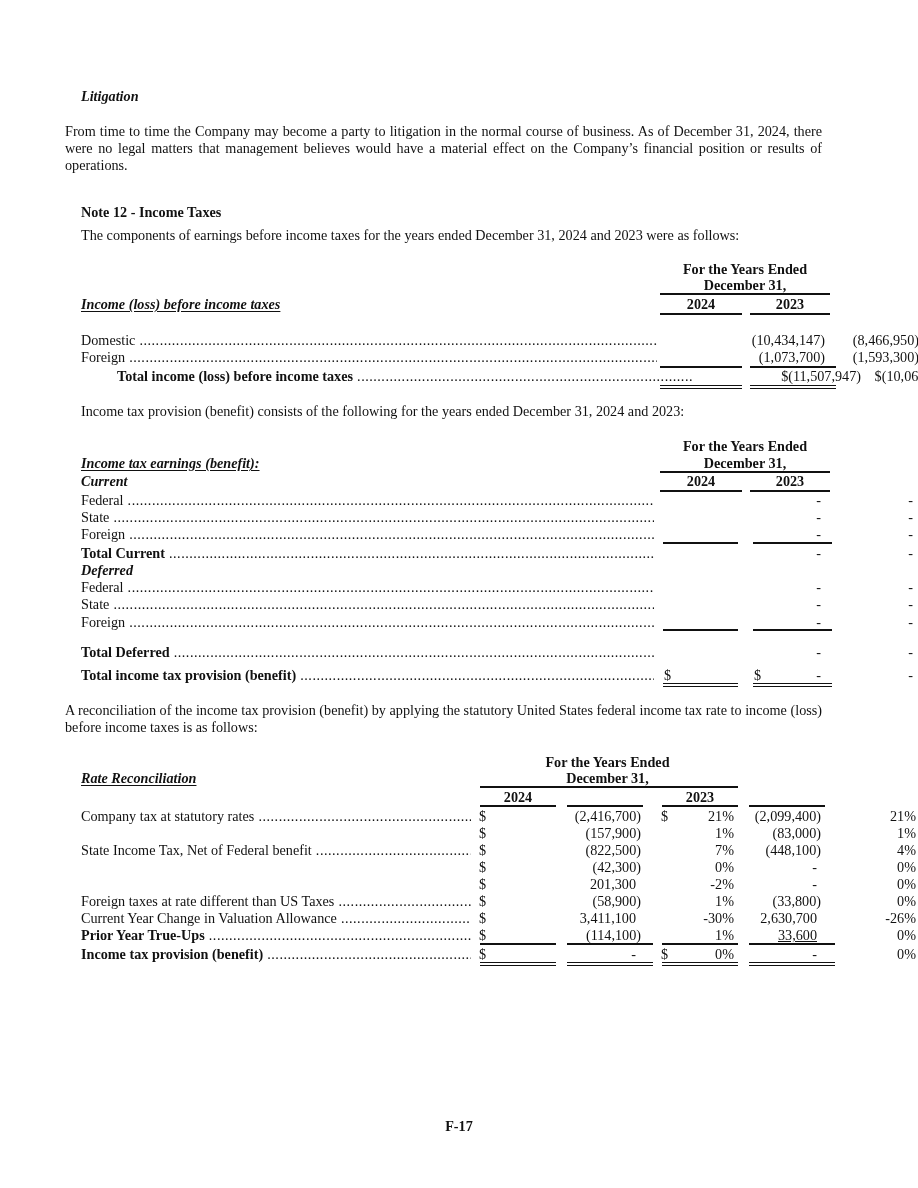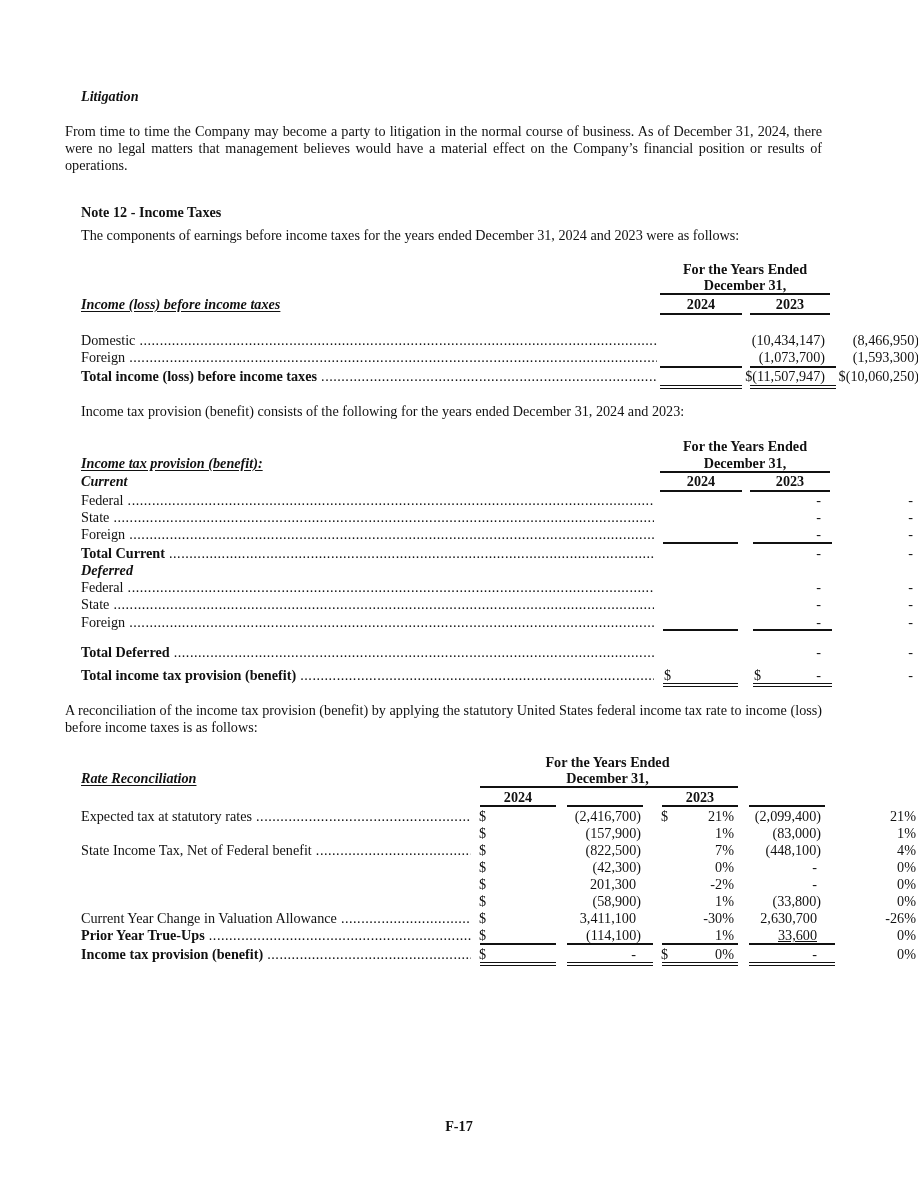--- a/index.html
+++ b/index.html
@@ -50,40 +50,40 @@
     <div class="num" style="left:580px; width:164px;">(10,434,147)</div>
     <div class="num" style="left:670px; width:168px;">(8,466,950)</div>
   </div>
   <div class="row" style="top:349px; width:760px;">
     <div class="lbl" style="width:576px;">Foreign</div>
     <div class="num" style="left:580px; width:164px;">(1,073,700)</div>
     <div class="num" style="left:670px; width:168px;">(1,593,300)</div>
   </div>
   <div class="hline thin" style="left:660px; width:82px; top:366px;"></div>
   <div class="hline thin" style="left:750px; width:86px; top:366px;"></div>
-  <div class="row b" style="top:368px; width:760px;">
+  <div class="row b" style="top:368px; width:760px;margin-left:36px;">
     <div class="lbl" style="width:576px;">Total income (loss) before income taxes</div>
     <div class="num" style="left:560px; width:184px; font-weight:normal;">$(11,507,947)</div>
     <div class="num" style="left:650px; width:188px; font-weight:normal;">$(10,060,250)</div>
   </div>
   <div class="dbl" style="left:660px; width:82px; top:385px;"></div>
   <div class="dbl" style="left:750px; width:86px; top:385px;"></div>
 </div>
 
 <div class="abs" style="left:81px; top:403px;">Income tax provision (benefit) consists of the following for the years ended December 31, 2024 and 2023:</div>
 
 <div>
   <div class="abs b center" style="left:660px; width:170px; top:438px;">For the Years Ended</div>
   <div class="abs b center" style="left:660px; width:170px; top:455px;">December 31,</div>
   <div class="hline" style="left:660px; width:170px; top:471px;"></div>
   <div class="abs b center" style="left:660px; width:82px; top:473px;">2024</div>
   <div class="abs b center" style="left:750px; width:80px; top:473px;">2023</div>
   <div class="hline" style="left:660px; width:82px; top:490px;"></div>
   <div class="hline" style="left:750px; width:80px; top:490px;"></div>
-  <div class="abs b it u" style="left:81px; top:455px;">Income tax provision (benefit):</div>
+  <div class="abs b it u" style="left:81px; top:455px;">Income tax earnings (benefit):</div>
   <div class="abs b it" style="left:81px; top:473px;">Current</div>
 
   <div class="row" style="top:492px; width:760px;">
     <div class="lbl" style="width:573px;">Federal</div>
     <div class="num" style="left:580px; width:160px;">-</div>
     <div class="num" style="left:670px; width:162px;">-</div>
   </div>
   <div class="row" style="top:509px; width:760px;">
     <div class="lbl" style="width:573px;">State</div>
     <div class="num" style="left:580px; width:160px;">-</div>
@@ -146,21 +146,21 @@
   <div class="hline" style="left:480px; width:258px; top:786px;"></div>
   <div class="abs b it u" style="left:81px; top:770px;">Rate Reconciliation</div>
   <div class="abs b center" style="left:480px; width:76px; top:789px;">2024</div>
   <div class="abs b center" style="left:662px; width:76px; top:789px;">2023</div>
   <div class="hline" style="left:480px; width:76px; top:805px;"></div>
   <div class="hline" style="left:567px; width:76px; top:805px;"></div>
   <div class="hline" style="left:662px; width:76px; top:805px;"></div>
   <div class="hline" style="left:749px; width:76px; top:805px;"></div>
 
   <div class="row" style="top:808px; width:760px;">
-    <div class="lbl" style="width:390px;">Expected tax at statutory rates</div>
+    <div class="lbl" style="width:390px;">Company tax at statutory rates</div>
     <div class="dol" style="left:398px;">$</div>
     <div class="num" style="left:400px; width:160px;">(2,416,700)</div>
     <div class="num" style="left:480px; width:173px;">21%</div>
     <div class="dol" style="left:580px;">$</div>
     <div class="num" style="left:580px; width:160px;">(2,099,400)</div>
     <div class="num" style="left:660px; width:175px;">21%</div>
   </div>
   <div class="row" style="top:825px; width:760px;">
     <div class="dol" style="left:398px;">$</div>
     <div class="num" style="left:400px; width:160px;">(157,900)</div>
@@ -184,20 +184,21 @@
     <div class="num" style="left:660px; width:175px;">0%</div>
   </div>
   <div class="row" style="top:876px; width:760px;">
     <div class="dol" style="left:398px;">$</div>
     <div class="num" style="left:400px; width:155px;">201,300</div>
     <div class="num" style="left:480px; width:173px;">-2%</div>
     <div class="num" style="left:580px; width:156px;">-</div>
     <div class="num" style="left:660px; width:175px;">0%</div>
   </div>
   <div class="row" style="top:893px; width:760px;">
+    <div class="lbl" style="width:390px;">Foreign taxes at rate different than US Taxes</div>
     <div class="dol" style="left:398px;">$</div>
     <div class="num" style="left:400px; width:160px;">(58,900)</div>
     <div class="num" style="left:480px; width:173px;">1%</div>
     <div class="num" style="left:580px; width:160px;">(33,800)</div>
     <div class="num" style="left:660px; width:175px;">0%</div>
   </div>
   <div class="row" style="top:910px; width:760px;">
     <div class="lbl" style="width:390px;">Current Year Change in Valuation Allowance</div>
     <div class="dol" style="left:398px;">$</div>
     <div class="num" style="left:400px; width:155px;">3,411,100</div>

